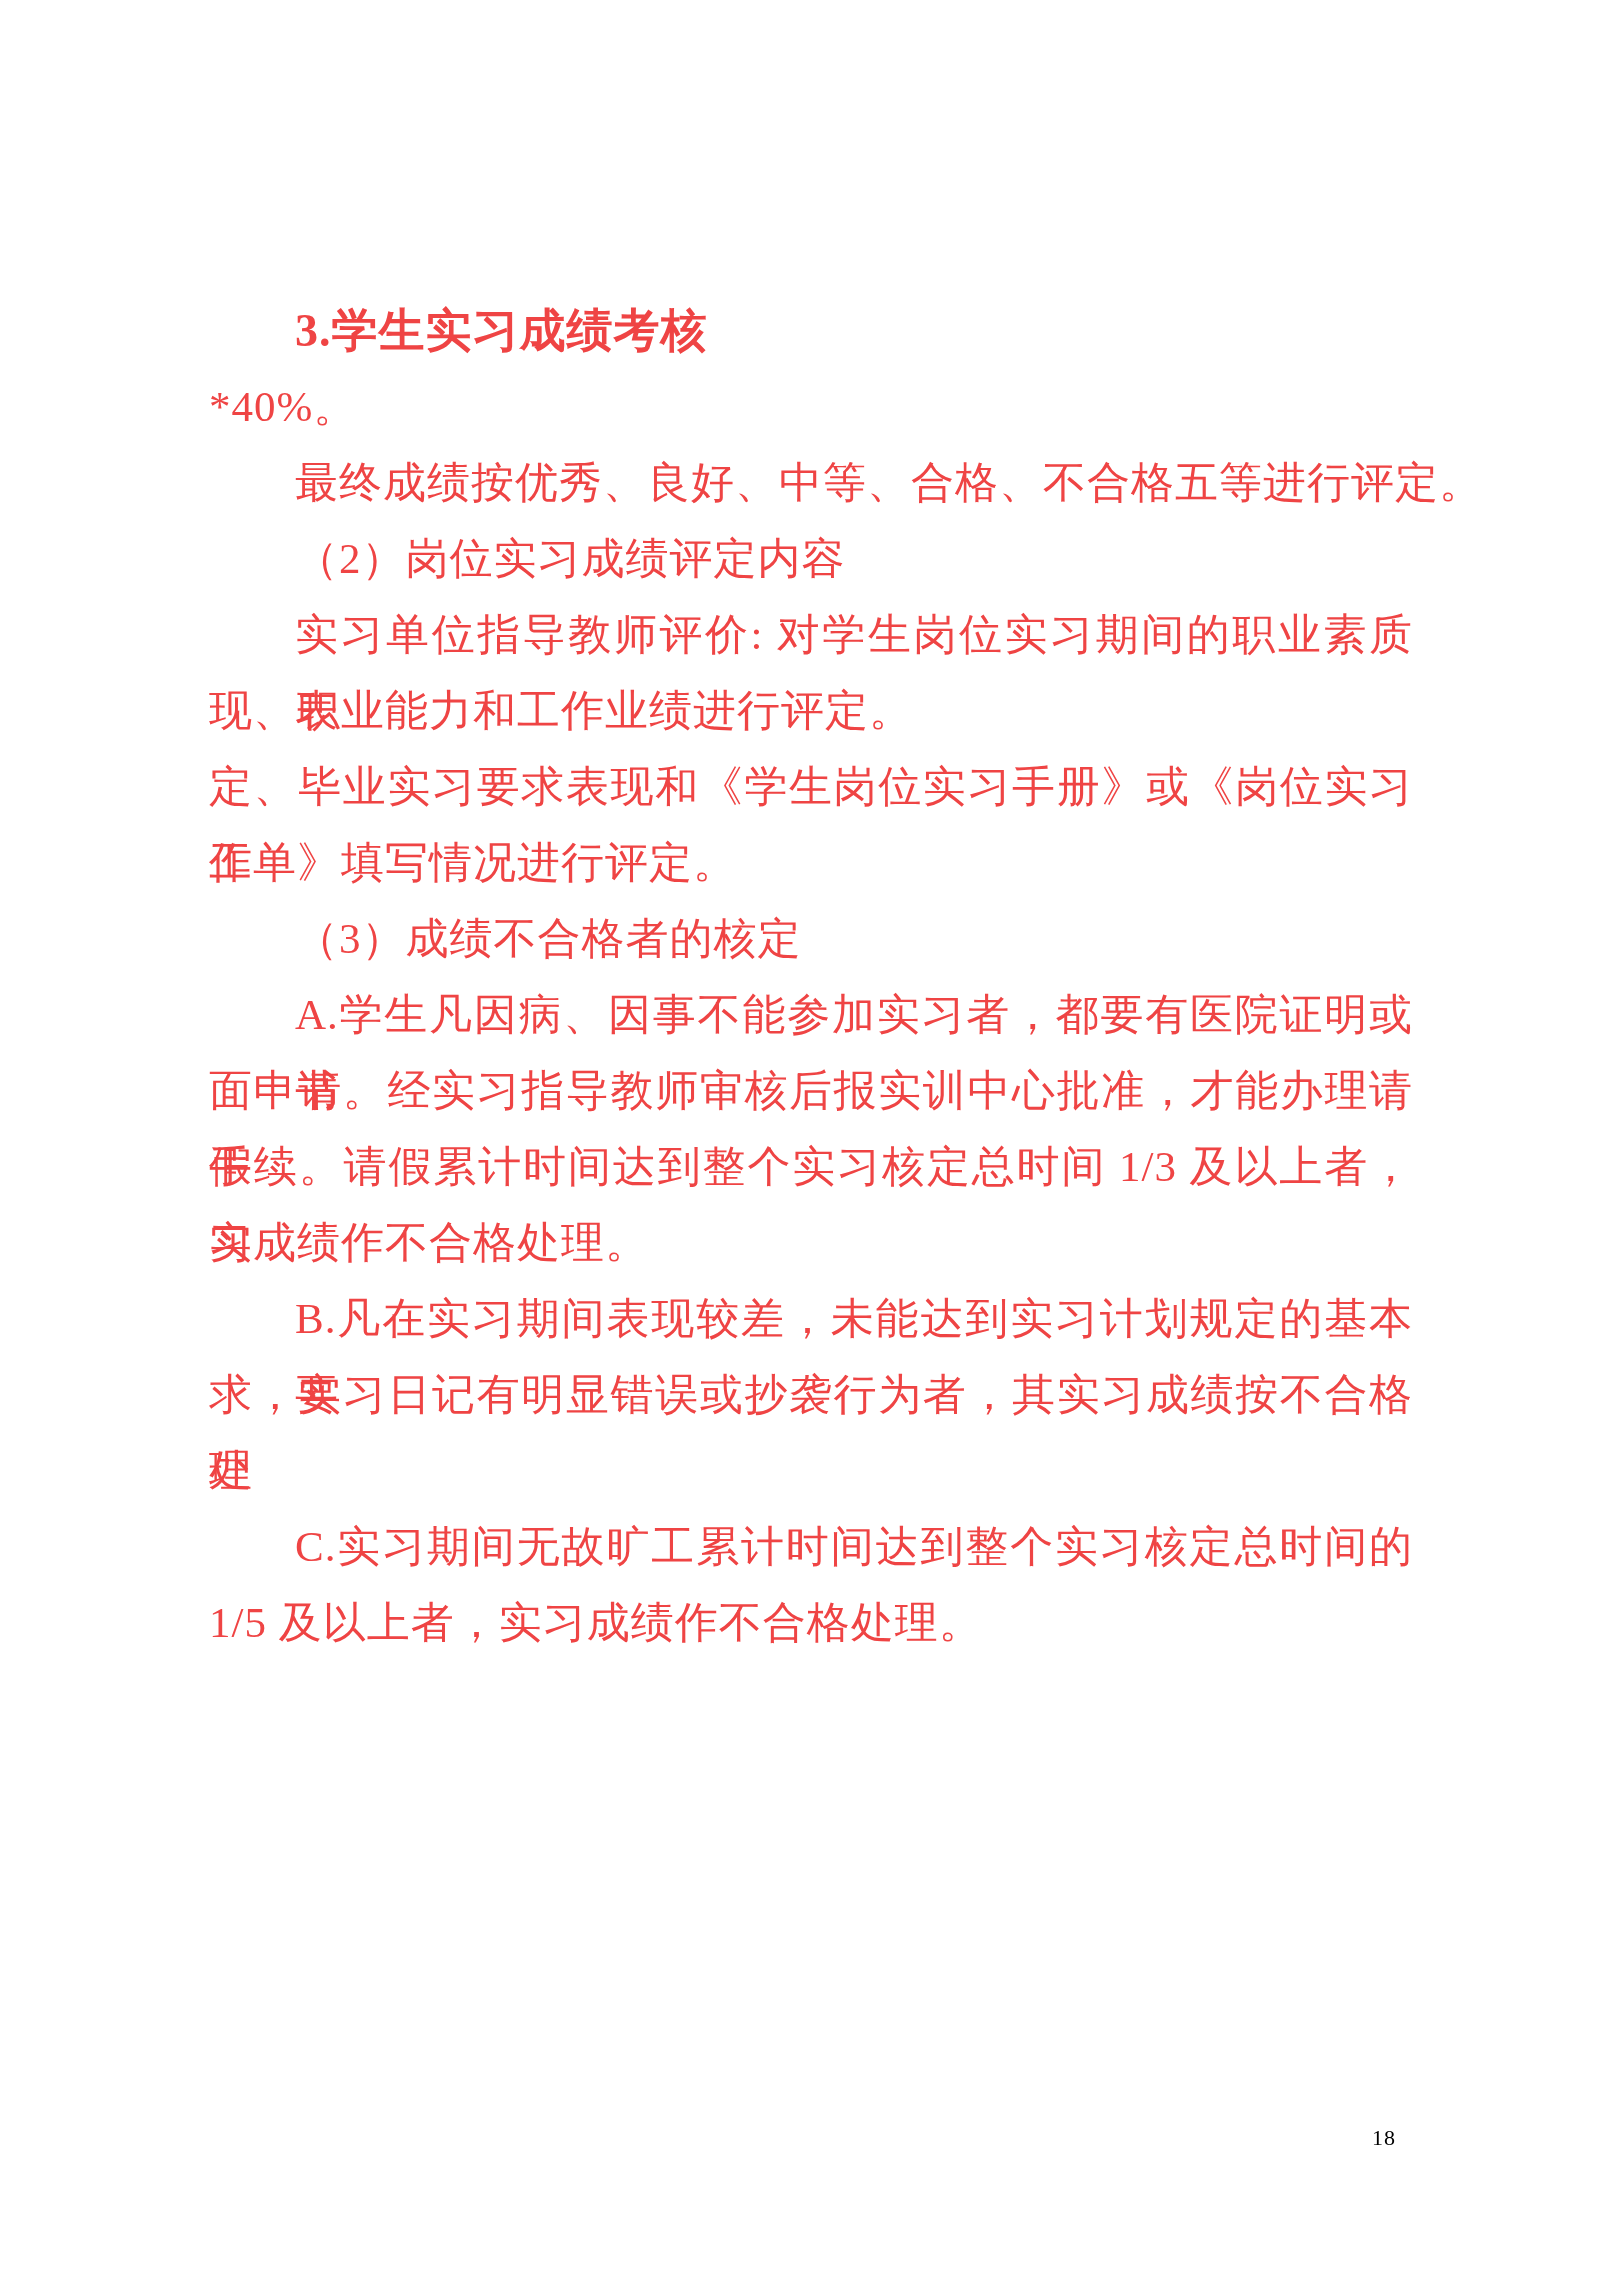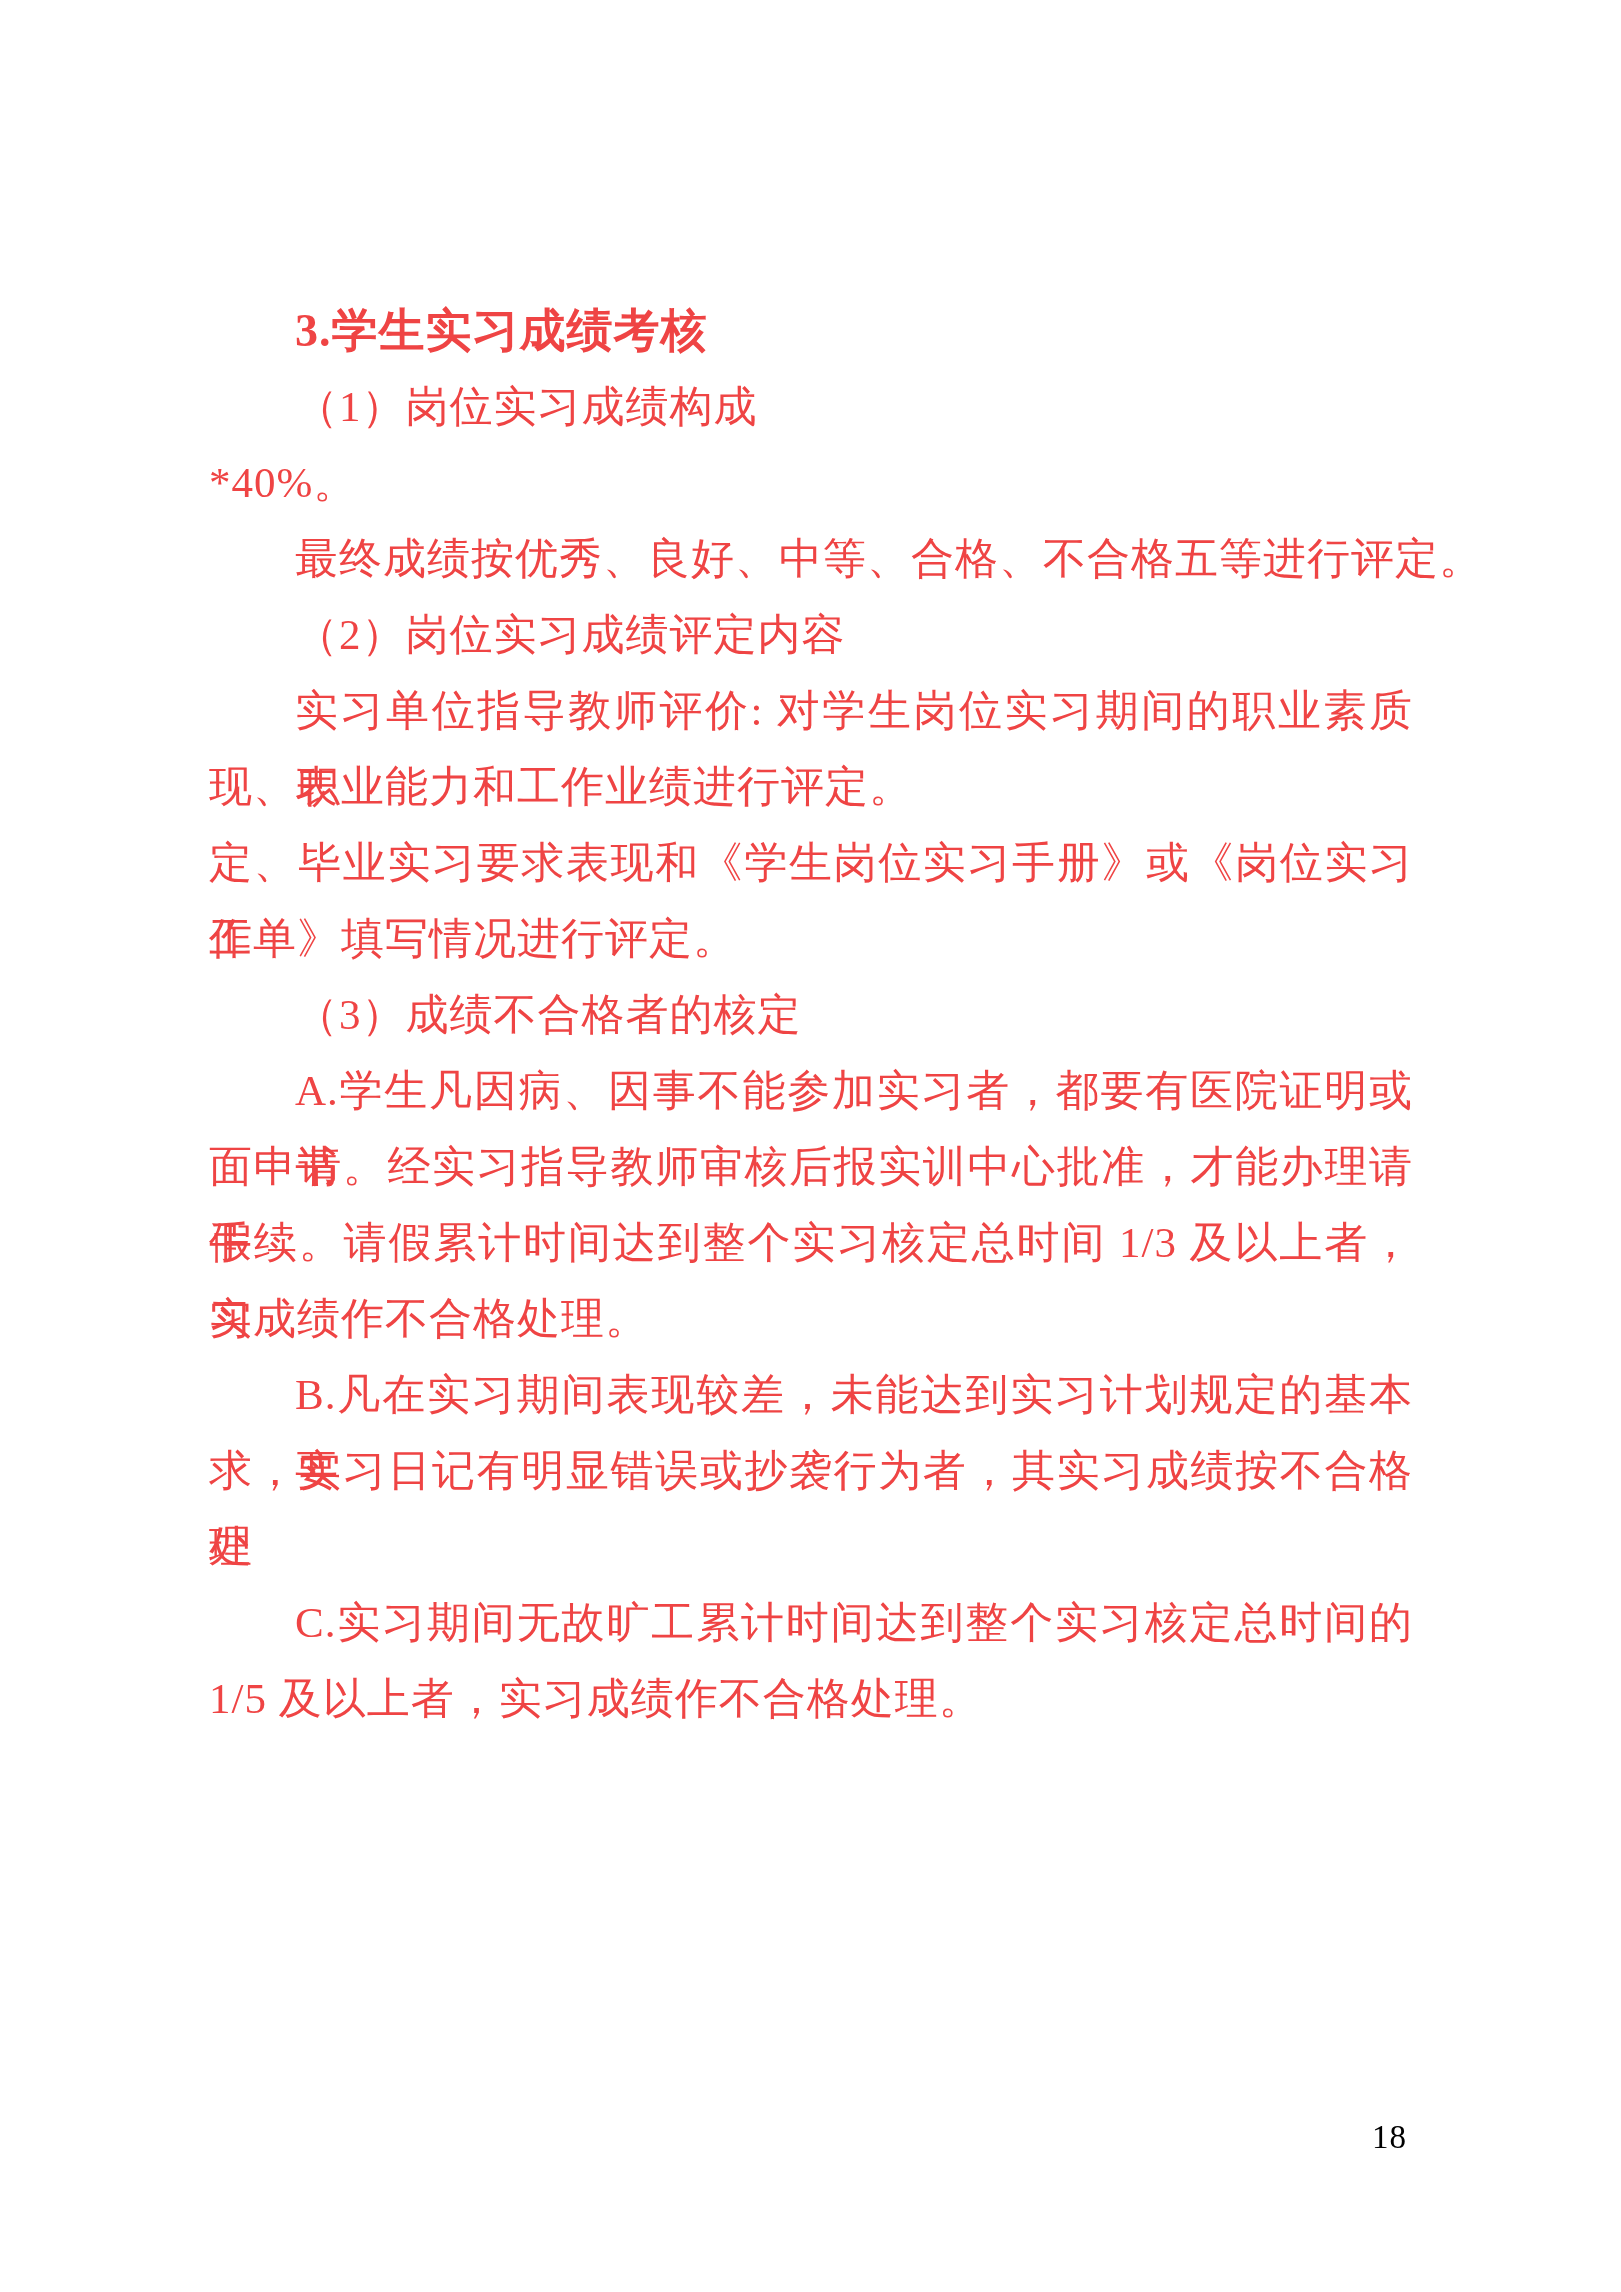--- a/index.html
+++ b/index.html
@@ -44,32 +44,31 @@
     font-weight: bold;
     font-size: 46px;
   }
   .page-number {
     position: absolute;
     left: 1372px;
     top: 2113px;
     width: 59px;
     height: 49px;
     line-height: 49px;
-    font-size: 33px;
+    font-size: 22px;
     letter-spacing: 1px;
     color: #000000;
   }
 </style>
 </head>
 <body>
 
 <div class="page">
   <div class="text-block">
     <div class="line indent heading nowrap">3.学生实习成绩考核</div>
-    <div class="line indent nowrap">（1）岗位实习成绩构成</div>
     <div class="line nowrap">*40%。</div>
     <div class="line indent nowrap">最终成绩按优秀、良好、中等、合格、不合格五等进行评定。</div>
     <div class="line indent nowrap">（2）岗位实习成绩评定内容</div>
     <div class="line indent just">实习单位指导教师评价: 对学生岗位实习期间的职业素质表</div>
     <div class="line nowrap">现、职业能力和工作业绩进行评定。</div>
     <div class="line just">定、毕业实习要求表现和《学生岗位实习手册》或《岗位实习工</div>
     <div class="line nowrap">作单》填写情况进行评定。</div>
     <div class="line indent nowrap">（3）成绩不合格者的核定</div>
     <div class="line indent just">A.学生凡因病、因事不能参加实习者，都要有医院证明或书</div>
     <div class="line just">面申请。经实习指导教师审核后报实训中心批准，才能办理请假</div>

